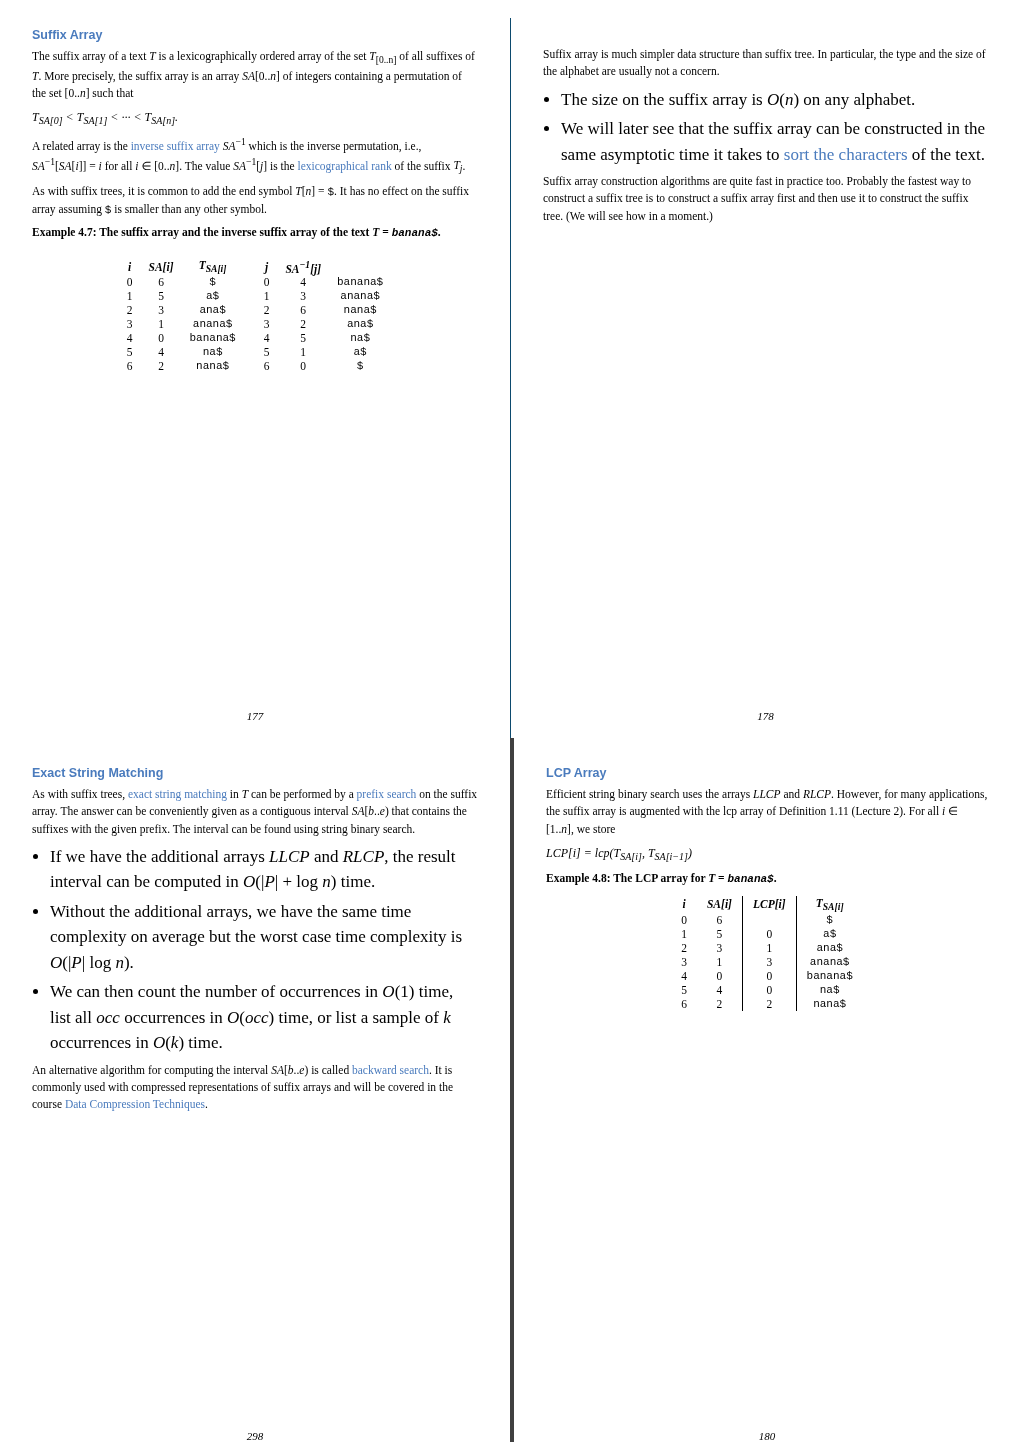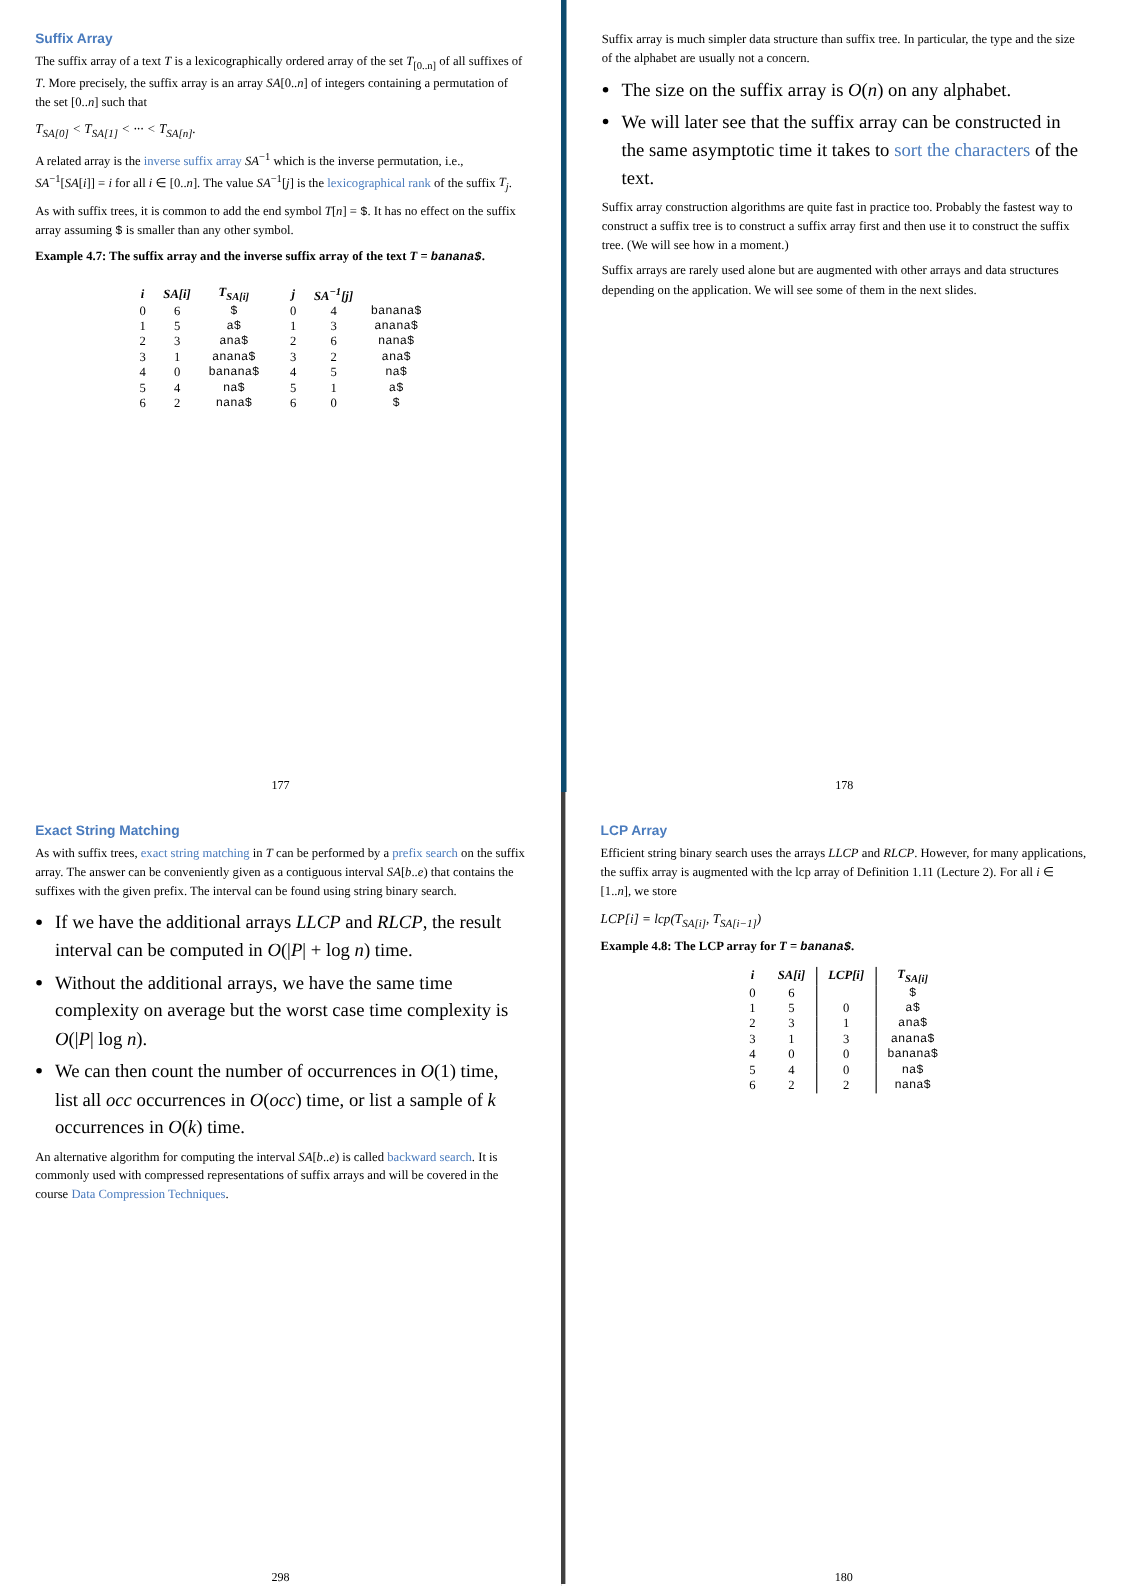--- a/index.html
+++ b/index.html
@@ -19,24 +19,25 @@
       width: 100%;
     }
     .page {
       width: 510px;
       padding: 28px 32px 24px 32px;
       position: relative;
       min-height: 720px;
     }
     .page-number {
       position: absolute;
-      bottom: 0;
+      bottom: 16px;
       width: calc(100% - 64px);
       text-align: center;
       font-size: 11px;
+      font-style: italic;
     }
     h2 {
       color: #4a7bbd;
       font-size: 12.5px;
       font-weight: bold;
       margin-bottom: 6px;
       font-family: Arial, sans-serif;
     }
     p {
       line-height: 1.5;
@@ -211,39 +212,34 @@
                 <td>0</td>
                 <td class="inline-code">$</td>
               </tr>
           </tbody>
         </table>
       </div>
 
       <div class="page-number">177</div>
     </div>
 
-    <div class="page" style="border-left: 5px solid #0c4a6e;">
+    <div class="page" style="border-left: 1px solid #0c4a6e; margin-top: 18px;">
       <p>
         Suffix array is much simpler data structure than suffix tree. In particular,
         the type and the size of the alphabet are usually not a concern.
       </p>
       <ul>
         <li>The size on the suffix array is <i>O</i>(<i>n</i>) on any alphabet.</li>
         <li>We will later see that the suffix array can be constructed in the same
         asymptotic time it takes to <a class="link">sort the characters</a> of the text.</li>
       </ul>
       <p>
         Suffix array construction algorithms are quite fast in practice too. Probably
         the fastest way to construct a suffix tree is to construct a suffix array first
         and then use it to construct the suffix tree. (We will see how in a moment.)
-      </p>
-      <p>
-        Suffix arrays are rarely used alone but are augmented with other arrays and
-        data structures depending on the application. We will see some of them in
-        the next slides.
       </p>
 
       <div class="page-number">178</div>
     </div>
   </div>
 
   <div class="row">
 
     <div class="page">
       <h2>Exact String Matching</h2>

